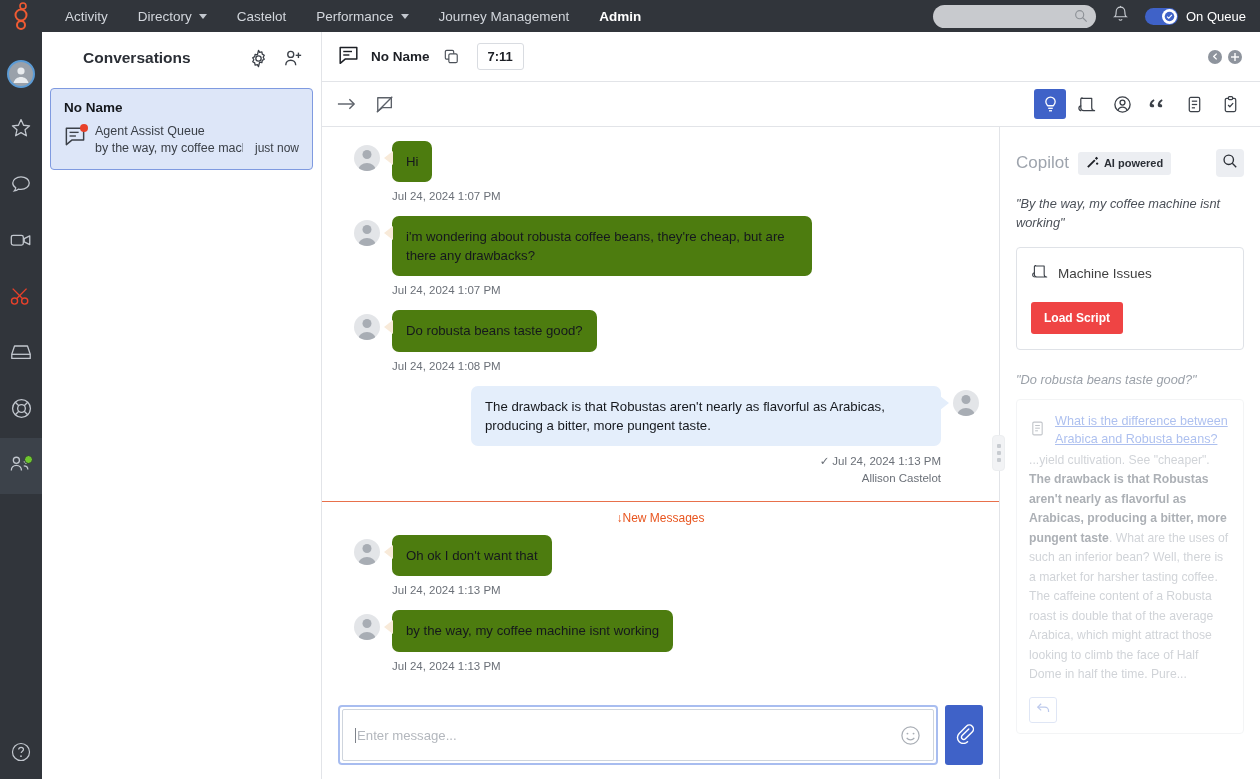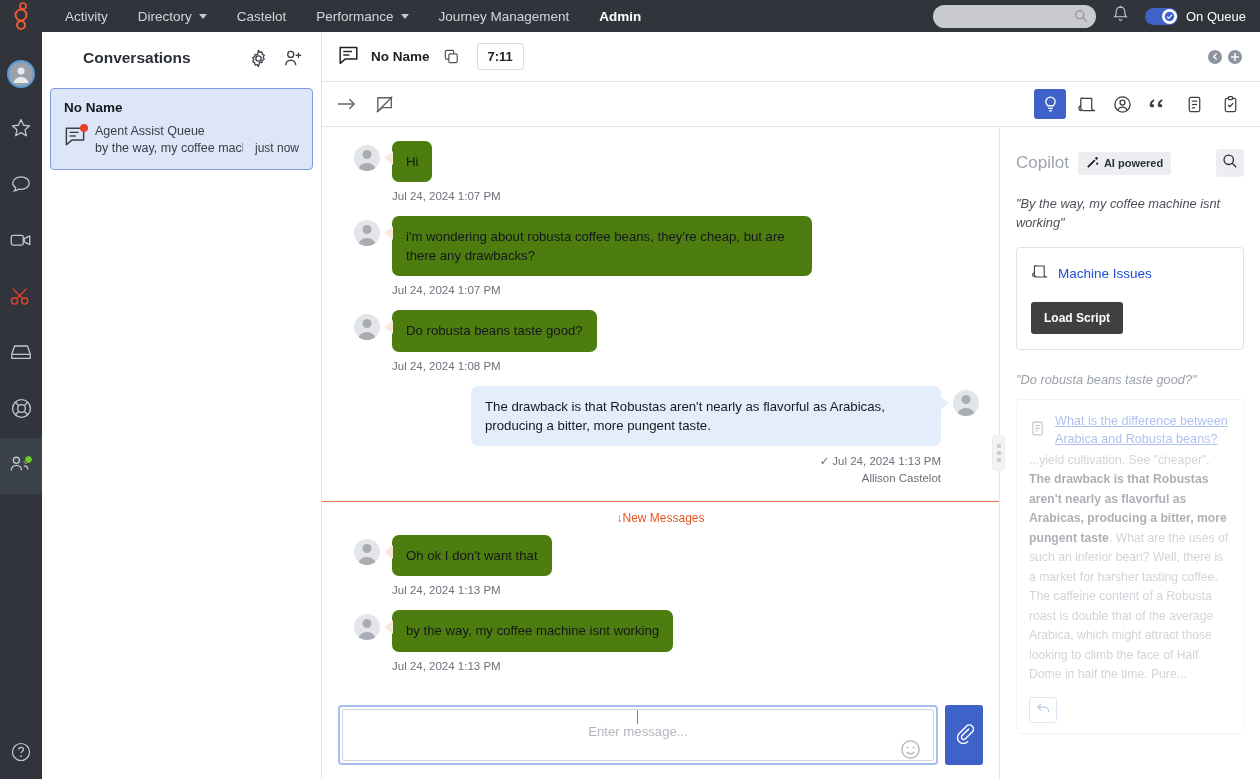--- a/index.html
+++ b/index.html
@@ -176,21 +176,21 @@
   }
   .splitter i { width: 4px; height: 4px; background: #c8ccd1; border-radius: 1px; display: block; }
 
   .composer { flex: none; padding: 10px 16px 14px 16px; background: #fff; }
   .composer-row { display: flex; align-items: stretch; }
   .textwrap {
     flex: 1; border: 2px solid #a8bdf0; border-radius: 4px; padding: 2px; background: #fff;
   }
   .textbox {
     border: 1px solid #cfd5dd; border-radius: 2px; height: 52px; position: relative;
-    display: flex; align-items: center; padding: 0 12px; flex-direction: column;
+    display: flex; align-items: center; padding: 0 12px;
   }
   .caret-bar { width: 1px; height: 15px; background: #7d828a; margin-right: 1px; }
   .placeholder { color: #b3b7bd; font-size: 13.2px; }
   .emoji { margin-left: auto; cursor: pointer; display: flex; }
   .attach {
     width: 38px; background: #3f62c8; border-radius: 3px; margin-left: 7px;
     display: flex; align-items: center; justify-content: center; cursor: pointer;
   }
 
   
@@ -202,23 +202,23 @@
     font-weight: bold; color: #2b2f36; display: flex; align-items: center; gap: 5px;
   }
   .cp-search {
     margin-left: auto; width: 28px; height: 28px; border-radius: 4px; background: #eceef2;
     display: flex; align-items: center; justify-content: center; cursor: pointer;
   }
   .cp-quote { font-size: 12.8px; font-style: italic; color: #4b5058; line-height: 1.45; margin-bottom: 15px; }
   .cp-card {
     border: 1px solid #dfe2e7; border-radius: 4px; padding: 15px 14px; margin-bottom: 22px;
   }
-  .cp-card-title { display: flex; align-items: center; gap: 10px; font-size: 13.5px; color: #1d4ed8; }
+  .cp-card-title { display: flex; align-items: center; gap: 10px; font-size: 13.5px; color: #404040; }
   .cp-loadbtn {
-    background: #404040; color: #fff; font-size: 12px; font-weight: bold;
+    background: #ef4444; color: #fff; font-size: 12px; font-weight: bold;
     border: none; border-radius: 3px; padding: 9px 13px; margin-top: 19px; cursor: pointer;
     font-family: "Liberation Sans", sans-serif;
   }
   .cp-quote2 { font-size: 12.8px; font-style: italic; color: #9ba1a9; margin-bottom: 12px; }
   .cp-article { border: 1px solid #eceef0; border-radius: 4px; padding: 12px 12px 10px 12px; opacity: .62; }
   .cp-art-head { display: flex; gap: 9px; align-items: center; }
   .cp-art-ico { flex: none; }
   .cp-art-link {
     color: #7c9ae6; font-size: 12.6px; text-decoration: underline; line-height: 1.45; cursor: pointer;
   }

